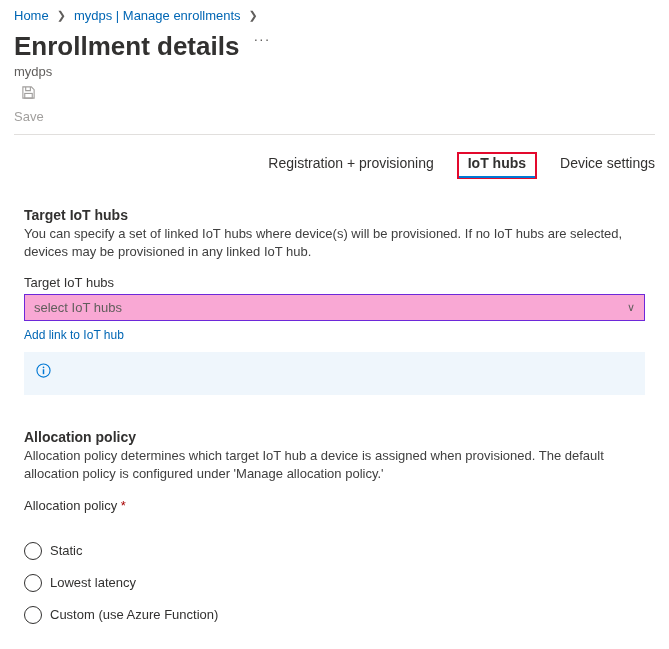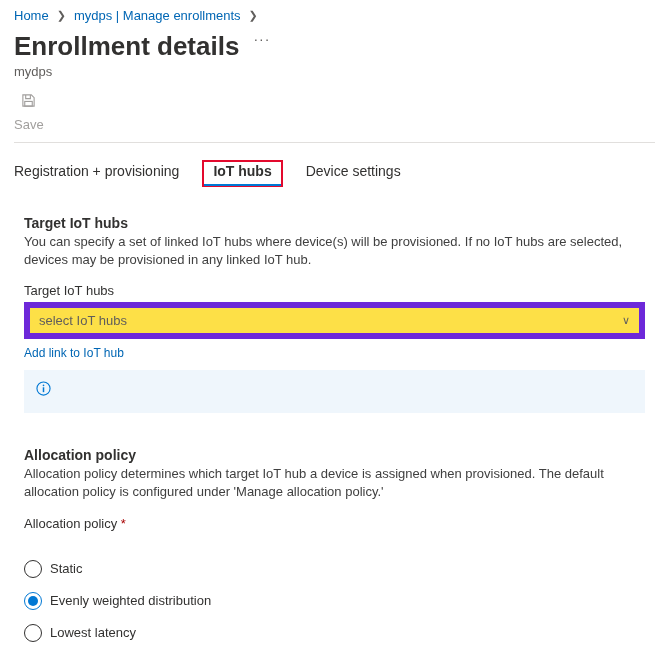--- a/index.html
+++ b/index.html
@@ -46,21 +46,21 @@
     .ellipsis-btn {
       font-size: 14px;
       color: #605e5c;
       cursor: pointer;
       letter-spacing: 1px;
     }
     .subtitle {
       font-size: 13px;
       color: #605e5c;
       margin-top: 2px;
-      margin-bottom: 14px;
+      margin-bottom: 6px;
     }
     .toolbar {
       display: flex;
       align-items: center;
       gap: 6px;
       padding-bottom: 10px;
       border-bottom: 1px solid #e1dfdd;
       margin-bottom: 20px;
     }
     .toolbar .save-btn {
@@ -74,20 +74,21 @@
     }
     .save-icon svg {
       width: 15px;
       height: 15px;
     }
     .tabs {
       display: flex;
       gap: 34px;
       margin-bottom: 30px;
       font-size: 14px;
+      justify-content: flex-end;
     }
     .tab {
       cursor: pointer;
       padding-bottom: 6px;
       color: #323130;
       position: relative;
     }
     .tab.active {
       font-weight: 600;
     }
@@ -124,25 +125,25 @@
     .field-label {
       font-size: 13px;
       color: #323130;
       margin-bottom: 4px;
     }
     .required {
       color: #a80000;
     }
     .select-box {
       width: 100%;
-      border: 6px solid #6d28d9;
+      border: 1px solid #6d28d9;
       padding: 5px 9px;
       font-size: 13px;
       color: #605e5c;
-      background: #fde047;
+      background: #f9a8d4;
       display: flex;
       justify-content: space-between;
       align-items: center;
       cursor: pointer;
       margin-bottom: 6px;
     }
     .select-box .chev {
       font-size: 11px;
       color: #605e5c;
     }
@@ -272,24 +273,20 @@
 
   <div class="field-label">
     <span>Allocation policy</span> <span class="required">*</span>
   </div>
 
   <div class="radio-group">
     <div class="radio-option">
       <span class="radio-circle"></span>
       <span class="radio-label">Static</span>
     </div>
-    <div class="radio-option selected">
-      <span class="radio-circle"></span>
-      <span class="radio-label">Evenly weighted distribution</span>
-    </div>
     <div class="radio-option">
       <span class="radio-circle"></span>
       <span class="radio-label">Lowest latency</span>
     </div>
     <div class="radio-option">
       <span class="radio-circle"></span>
       <span class="radio-label">Custom (use Azure Function)</span>
     </div>
   </div>
 

